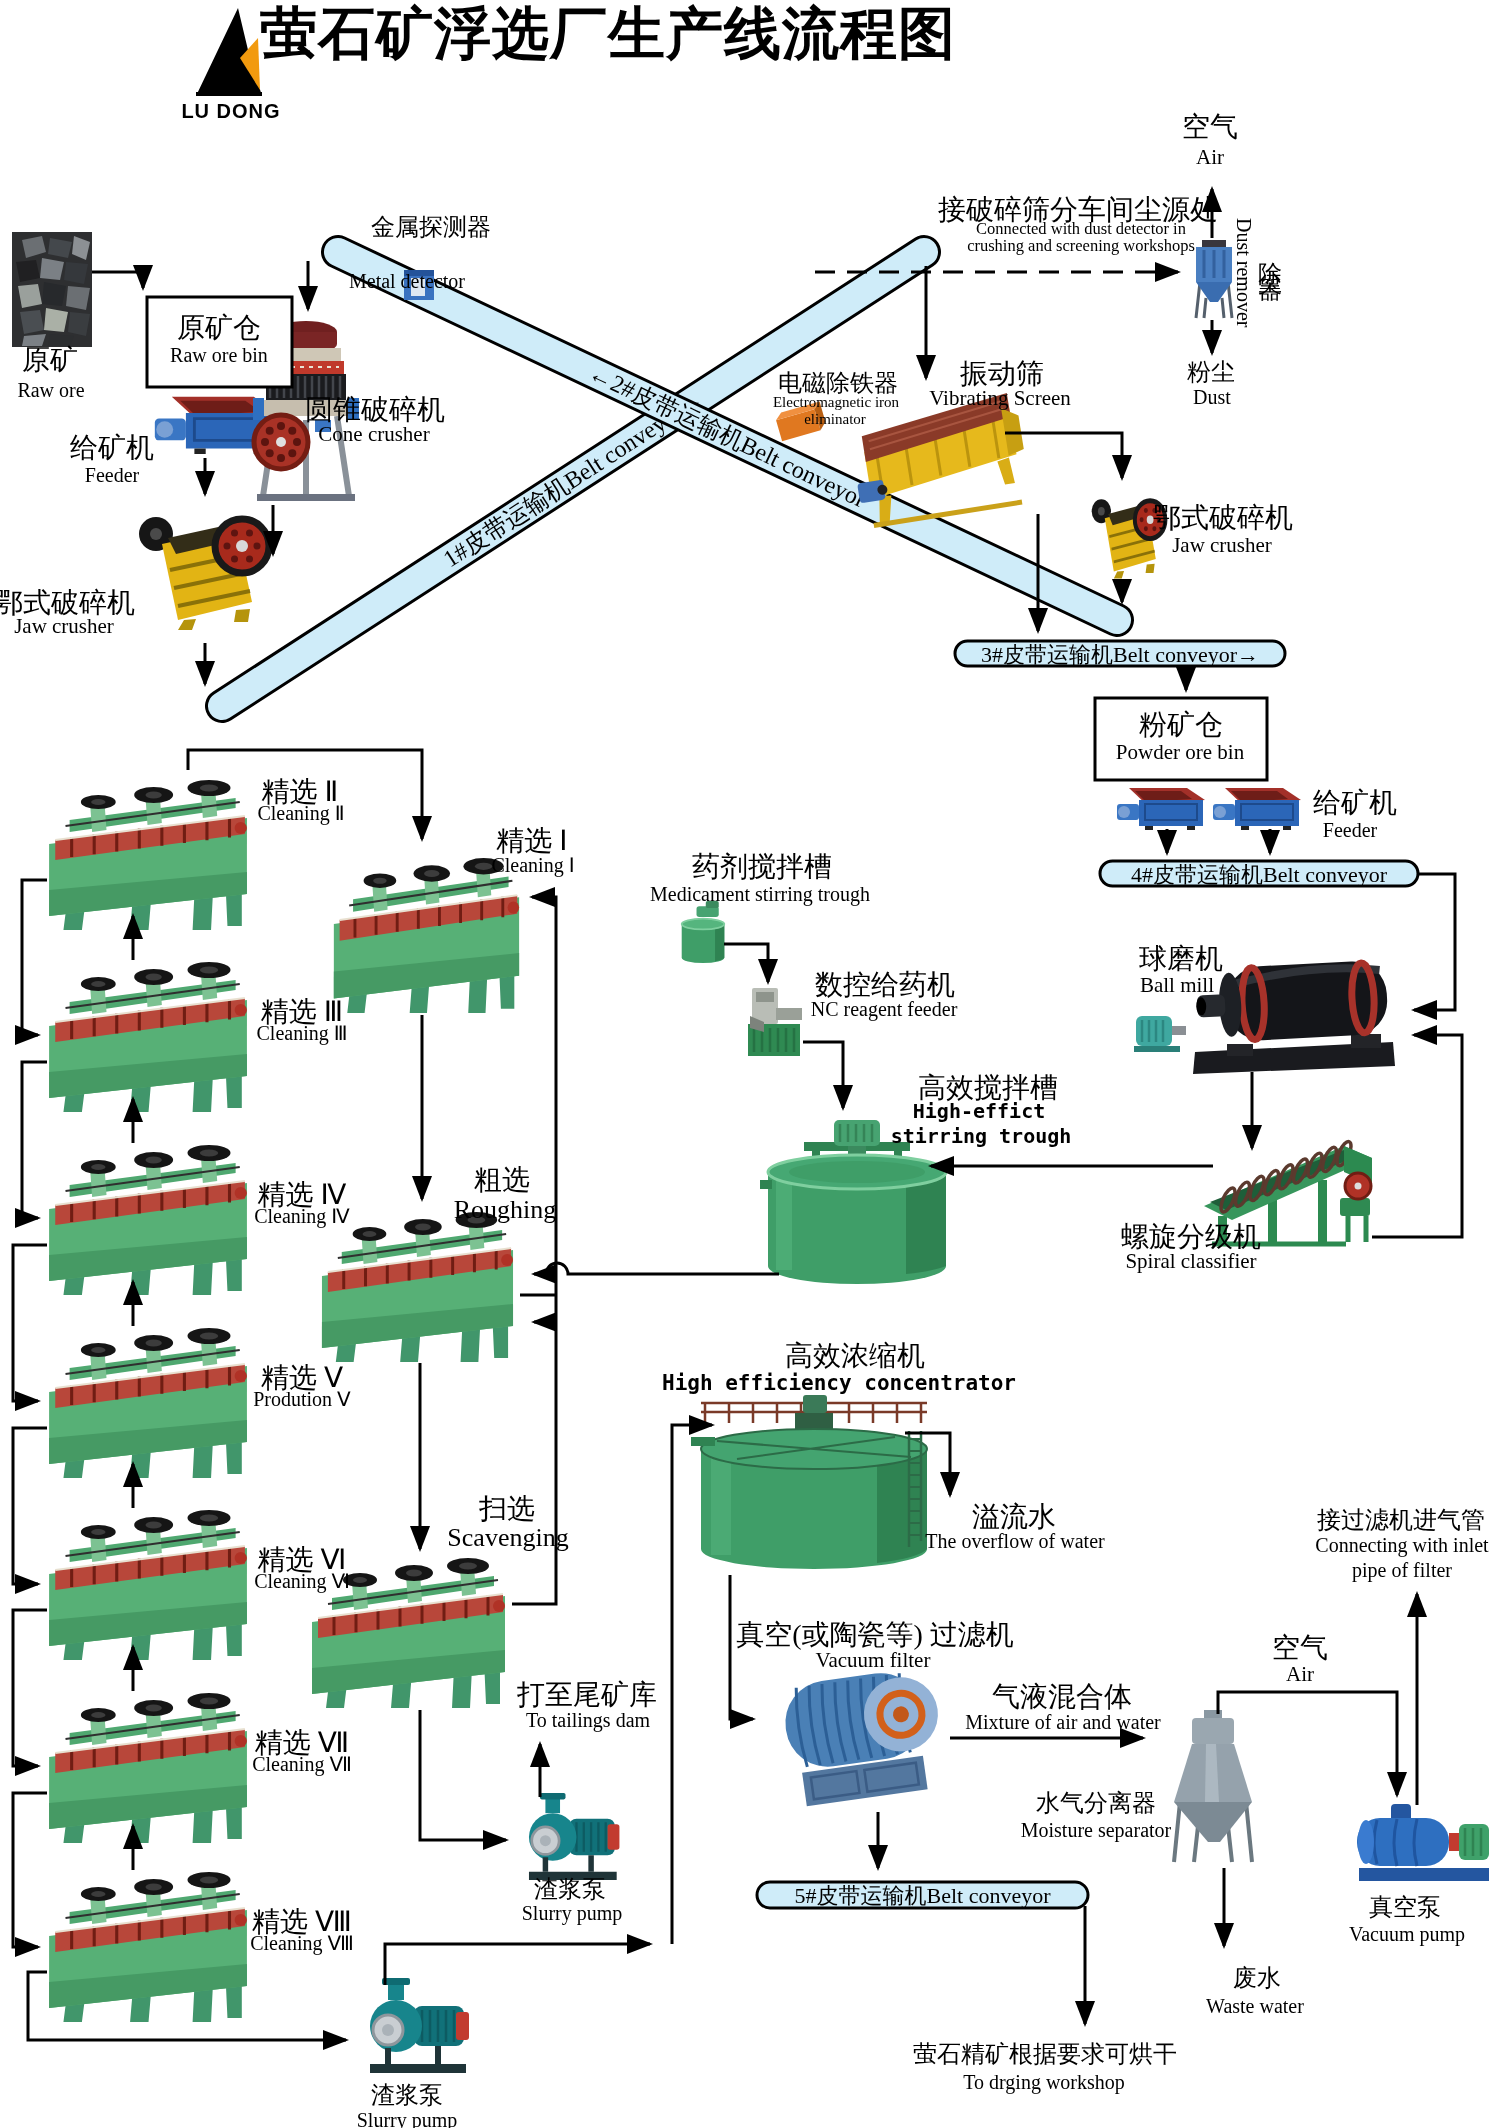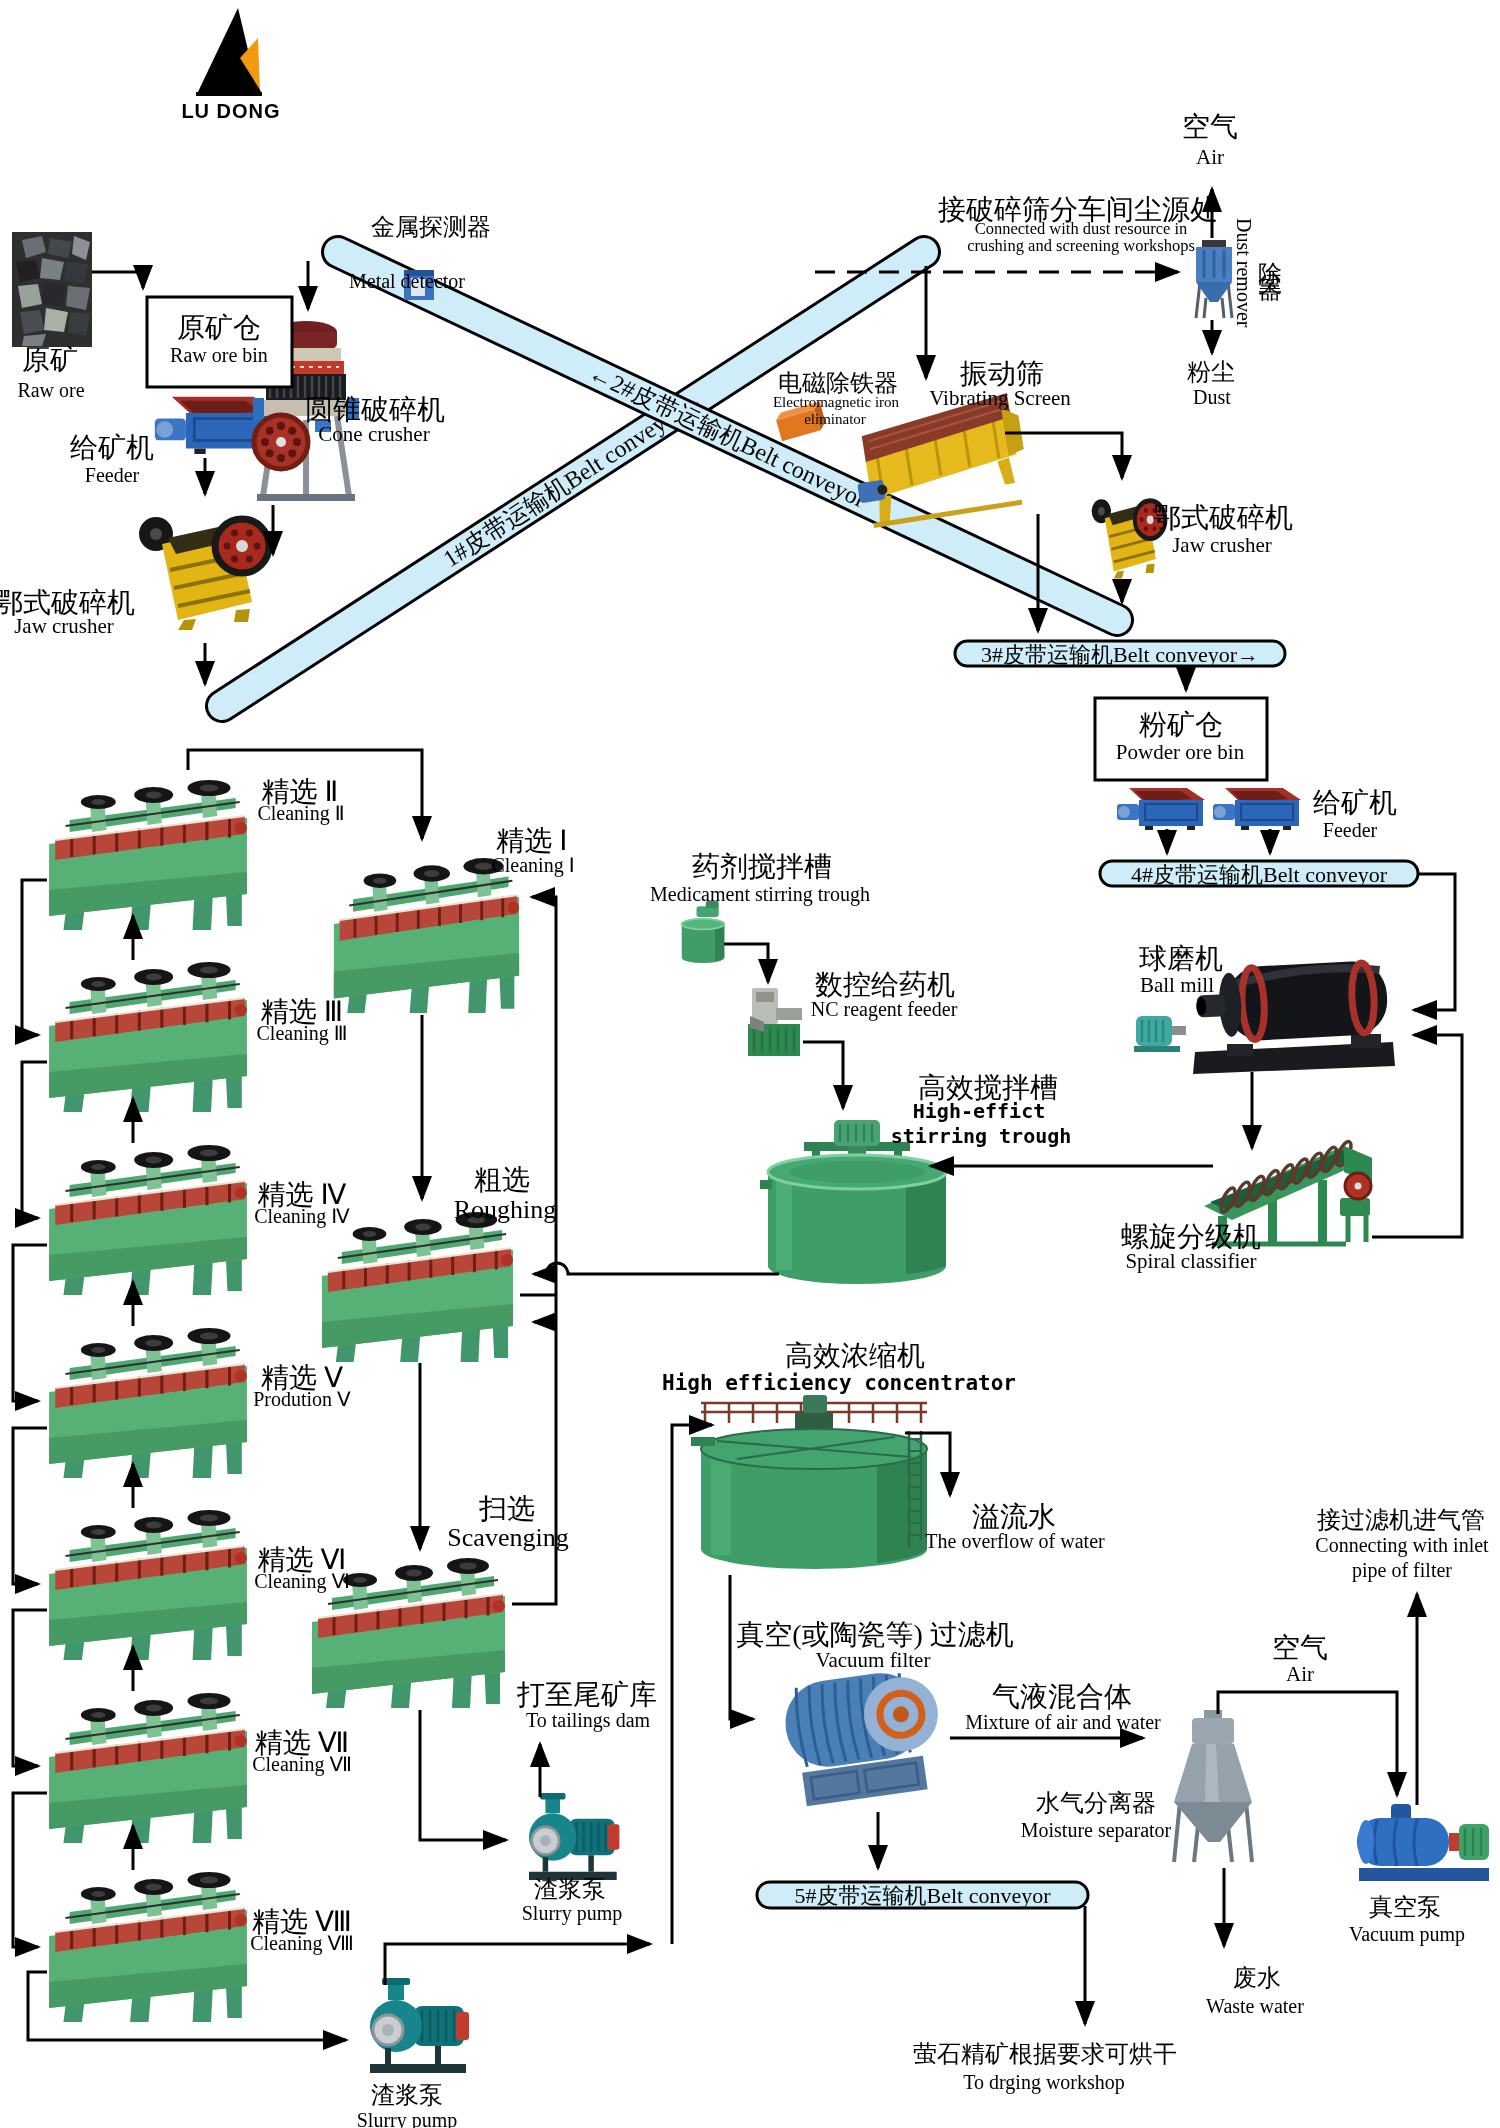--- a/index.html
+++ b/index.html
@@ -545,20 +545,21 @@
       <path d="M815,272 H1178" fill="none" stroke="#000" stroke-width="3" stroke-dasharray="20 12" marker-end="url(#ar)"></path>
       <path d="M1212,238 V189" fill="none" stroke="#000" stroke-width="3" marker-end="url(#ar)"></path>
       <path d="M1212,320 V353" fill="none" stroke="#000" stroke-width="3" marker-end="url(#ar)"></path>
       <rect x="955" y="641" width="330" height="25" rx="12.5" fill="#cfecf9" stroke="#000" stroke-width="3"></rect>
       <text x="1120" y="661.5" font-size="22" text-anchor="middle" font-family="Liberation Serif,serif">3#皮带运输机Belt conveyor→</text>
       <rect x="1100" y="861" width="318" height="25" rx="12.5" fill="#cfecf9" stroke="#000" stroke-width="3"></rect>
       <text x="1259" y="881.5" font-size="22" text-anchor="middle" font-family="Liberation Serif,serif">4#皮带运输机Belt conveyor</text>
       <rect x="757" y="1882" width="331" height="26" rx="13" fill="#cfecf9" stroke="#000" stroke-width="3"></rect>
       <text x="922.5" y="1903" font-size="22" text-anchor="middle" font-family="Liberation Serif,serif">5#皮带运输机Belt conveyor</text>
     </svg>
+    <div class="lbl title-zh" style="left: 608px; top: 4px;">萤石矿浮选厂生产线流程图</div>
     <div class="lbl logo-txt" style="left: 231px; top: 101px;">LU DONG</div>
     <div class="lbl zh26" style="left: 50px; top: 345px;">原矿</div>
     <div class="lbl en20" style="left: 51px; top: 380px;">Raw ore</div>
     <div class="lbl zh26" style="left: 219px; top: 313px;">原矿仓</div>
     <div class="lbl en20" style="left: 219px; top: 345px;">Raw ore bin</div>
     <div class="lbl zh26" style="left: 112px; top: 433px;">给矿机</div>
     <div class="lbl en20" style="left: 112px; top: 465px;">Feeder</div>
     <div class="lbl zh26" style="left: 65px; top: 588px;">鄂式破碎机</div>
     <div class="lbl en21" style="left: 64px; top: 616px;">Jaw crusher</div>
     <div class="lbl zh24" style="left: 431px; top: 215px;">金属探测器</div>
@@ -566,21 +567,21 @@
     <div class="lbl zh26" style="left: 375px; top: 395px;">圆锥破碎机</div>
     <div class="lbl en21" style="left: 374px; top: 424px;">Cone crusher</div>
     <div class="lbl zh24" style="left: 838px; top: 371px;">电磁除铁器</div>
     <div class="lbl en15" style="left: 836px; top: 395px;">Electromagnetic iron</div>
     <div class="lbl en15" style="left: 835px; top: 412px;">eliminator</div>
     <div class="lbl zh26" style="left: 1002px; top: 359px;">振动筛</div>
     <div class="lbl en21" style="left: 1000px; top: 388px;">Vibrating  Screen</div>
     <div class="lbl zh26" style="left: 1223px; top: 503px;">鄂式破碎机</div>
     <div class="lbl en21" style="left: 1222px; top: 535px;">Jaw crusher</div>
     <div class="lbl zh22" style="left: 1078px; top: 195px;">接破碎筛分车间尘源处</div>
-    <div class="lbl en17" style="left: 1081px; top: 220px;">Connected with dust resource in</div>
+    <div class="lbl en17" style="left: 1081px; top: 220px;">Connected with dust detector in</div>
     <div class="lbl en17" style="left: 1081px; top: 237px;">crushing and screening workshops</div>
     <div class="lbl zh26" style="left: 1210px; top: 112px;">空气</div>
     <div class="lbl en21" style="left: 1210px; top: 147px;">Air</div>
     <div class="lbl zh24" style="left: 1211px; top: 360px;">粉尘</div>
     <div class="lbl en20" style="left: 1212px; top: 387px;">Dust</div>
     <div class="lbl zh26" style="left: 1181px; top: 710px;">粉矿仓</div>
     <div class="lbl en21" style="left: 1180px; top: 742px;">Powder ore bin</div>
     <div class="lbl zh26" style="left: 1355px; top: 788px;">给矿机</div>
     <div class="lbl en20" style="left: 1350px; top: 820px;">Feeder</div>
     <div class="lbl zh26" style="left: 1181px; top: 944px;">球磨机</div>

